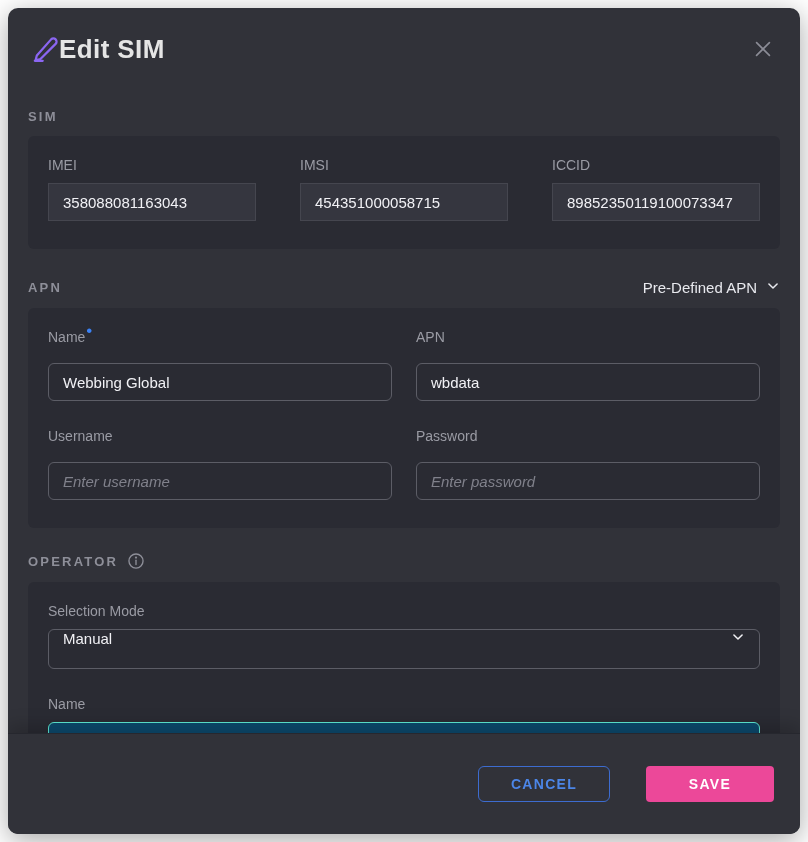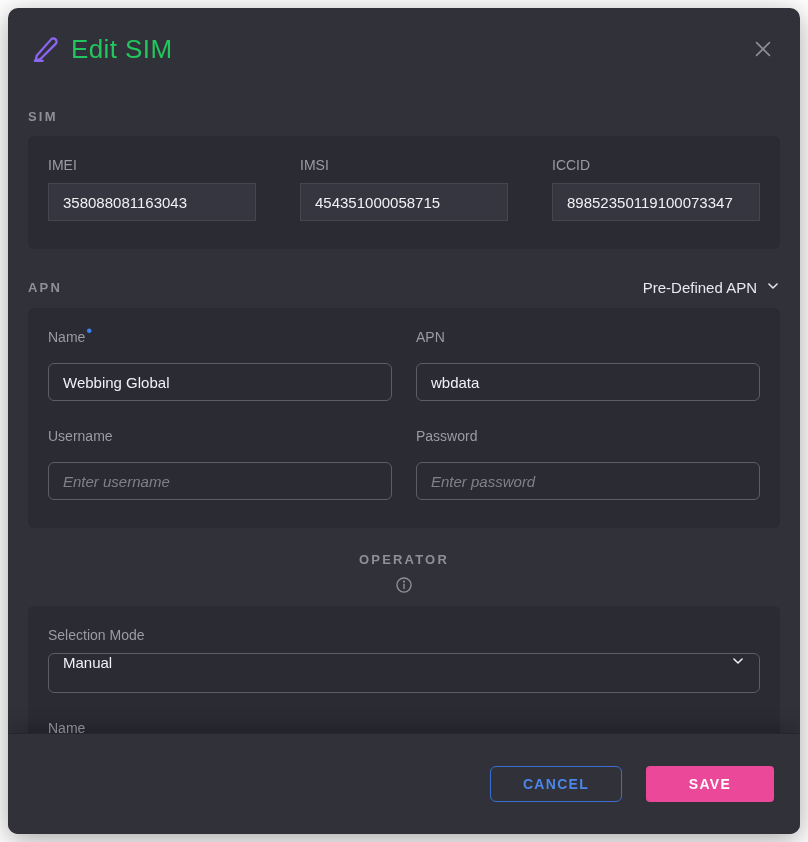--- a/index.html
+++ b/index.html
@@ -11,21 +11,21 @@
   .modal{
     position:absolute;left:8px;top:8px;width:792px;height:826px;
     background:#313239;border-radius:10px;overflow:hidden;
     box-shadow:0 6px 28px rgba(0,0,0,.35);
   }
   .content{padding:0 20px;height:100%;box-sizing:border-box;overflow:hidden;}
 
   
   .header{display:flex;align-items:center;padding-top:26px;}
   .header-icon{display:flex;align-items:center;margin-left:4px;}
-  .title{font-size:26px;color:#22c55e;margin-left:12px;letter-spacing:.4px;font-weight:400;}
+  .title{font-size:26px;color:#e5e5e5;letter-spacing:.4px;font-weight:700;}
   .close-btn{position:absolute;top:26px;right:22px;background:none;border:none;padding:4px;cursor:pointer;line-height:0;}
 
   
   .section-label{font-size:13px;font-weight:700;letter-spacing:2.2px;color:#8e8f99;}
   .sim-label{margin-top:44px;}
   .panel{background:#2a2b33;border-radius:6px;margin-top:12px;padding:20px 20px 28px;}
   .grid3{display:grid;grid-template-columns:1fr 1fr 1fr;column-gap:44px;}
   .grid2{display:grid;grid-template-columns:1fr 1fr;gap:26px 24px;}
 
   .fld-label-row{margin-bottom:9px;line-height:17px;}
@@ -36,32 +36,32 @@
   .inp{width:100%;box-sizing:border-box;height:38px;font-size:15px;padding:0 14px;color:#f1f1f5;}
   .inp-filled{background:#35363f;border:1px solid #45464f;border-radius:0;}
   .inp-outlined{background:transparent;border:1px solid #5c5d66;border-radius:6px;margin-top:8px;}
   .inp-disabled{background:#0c4a6e;border:1px solid #5eead4;border-radius:6px;color:#9a9ba5;}
   input::placeholder{color:#80818b;font-style:italic;opacity:1;}
 
   .apn-header-row{display:flex;justify-content:space-between;align-items:center;margin-top:30px;}
   .predefined-toggle{display:flex;align-items:center;gap:9px;color:#e8e9ee;font-size:15px;
     background:none;border:none;padding:0;cursor:pointer;font-family:inherit;}
 
-  .operator-row{display:flex;align-items:center;gap:9px;margin-top:24px;flex-direction:column;}
+  .operator-row{display:flex;align-items:center;gap:9px;margin-top:24px;}
   .info-btn{background:none;border:none;padding:0;line-height:0;cursor:pointer;}
 
   .select{height:38px;border:1px solid #5c5d66;border-radius:6px;display:flex;align-items:flex-start;
     justify-content:space-between;padding:0 14px;color:#f1f1f5;font-size:15px;cursor:pointer;
     background:transparent;}
   .select-wrap{margin-bottom:26px;}
 
   
   .footer{position:absolute;left:0;right:0;bottom:0;height:100px;background:#313239;
     border-top:1px solid #26272e;box-shadow:0 -8px 16px rgba(0,0,0,.18);
-    display:flex;align-items:center;justify-content:flex-end;gap:24px;padding-right:26px;}
+    display:flex;align-items:center;justify-content:flex-end;gap:36px;padding-right:26px;}
   .btn{height:36px;font-size:14px;font-weight:700;letter-spacing:1.3px;cursor:pointer;font-family:inherit;}
   .btn-cancel{width:132px;background:transparent;border:1px solid #3d6cd0;color:#4c86e8;border-radius:6px;}
   .btn-save{width:128px;background:#ec4899;border:none;color:#ffffff;border-radius:4px;}
 </style>
 </head>
 <body>
 
 <div class="modal">
   <div class="content">
 

